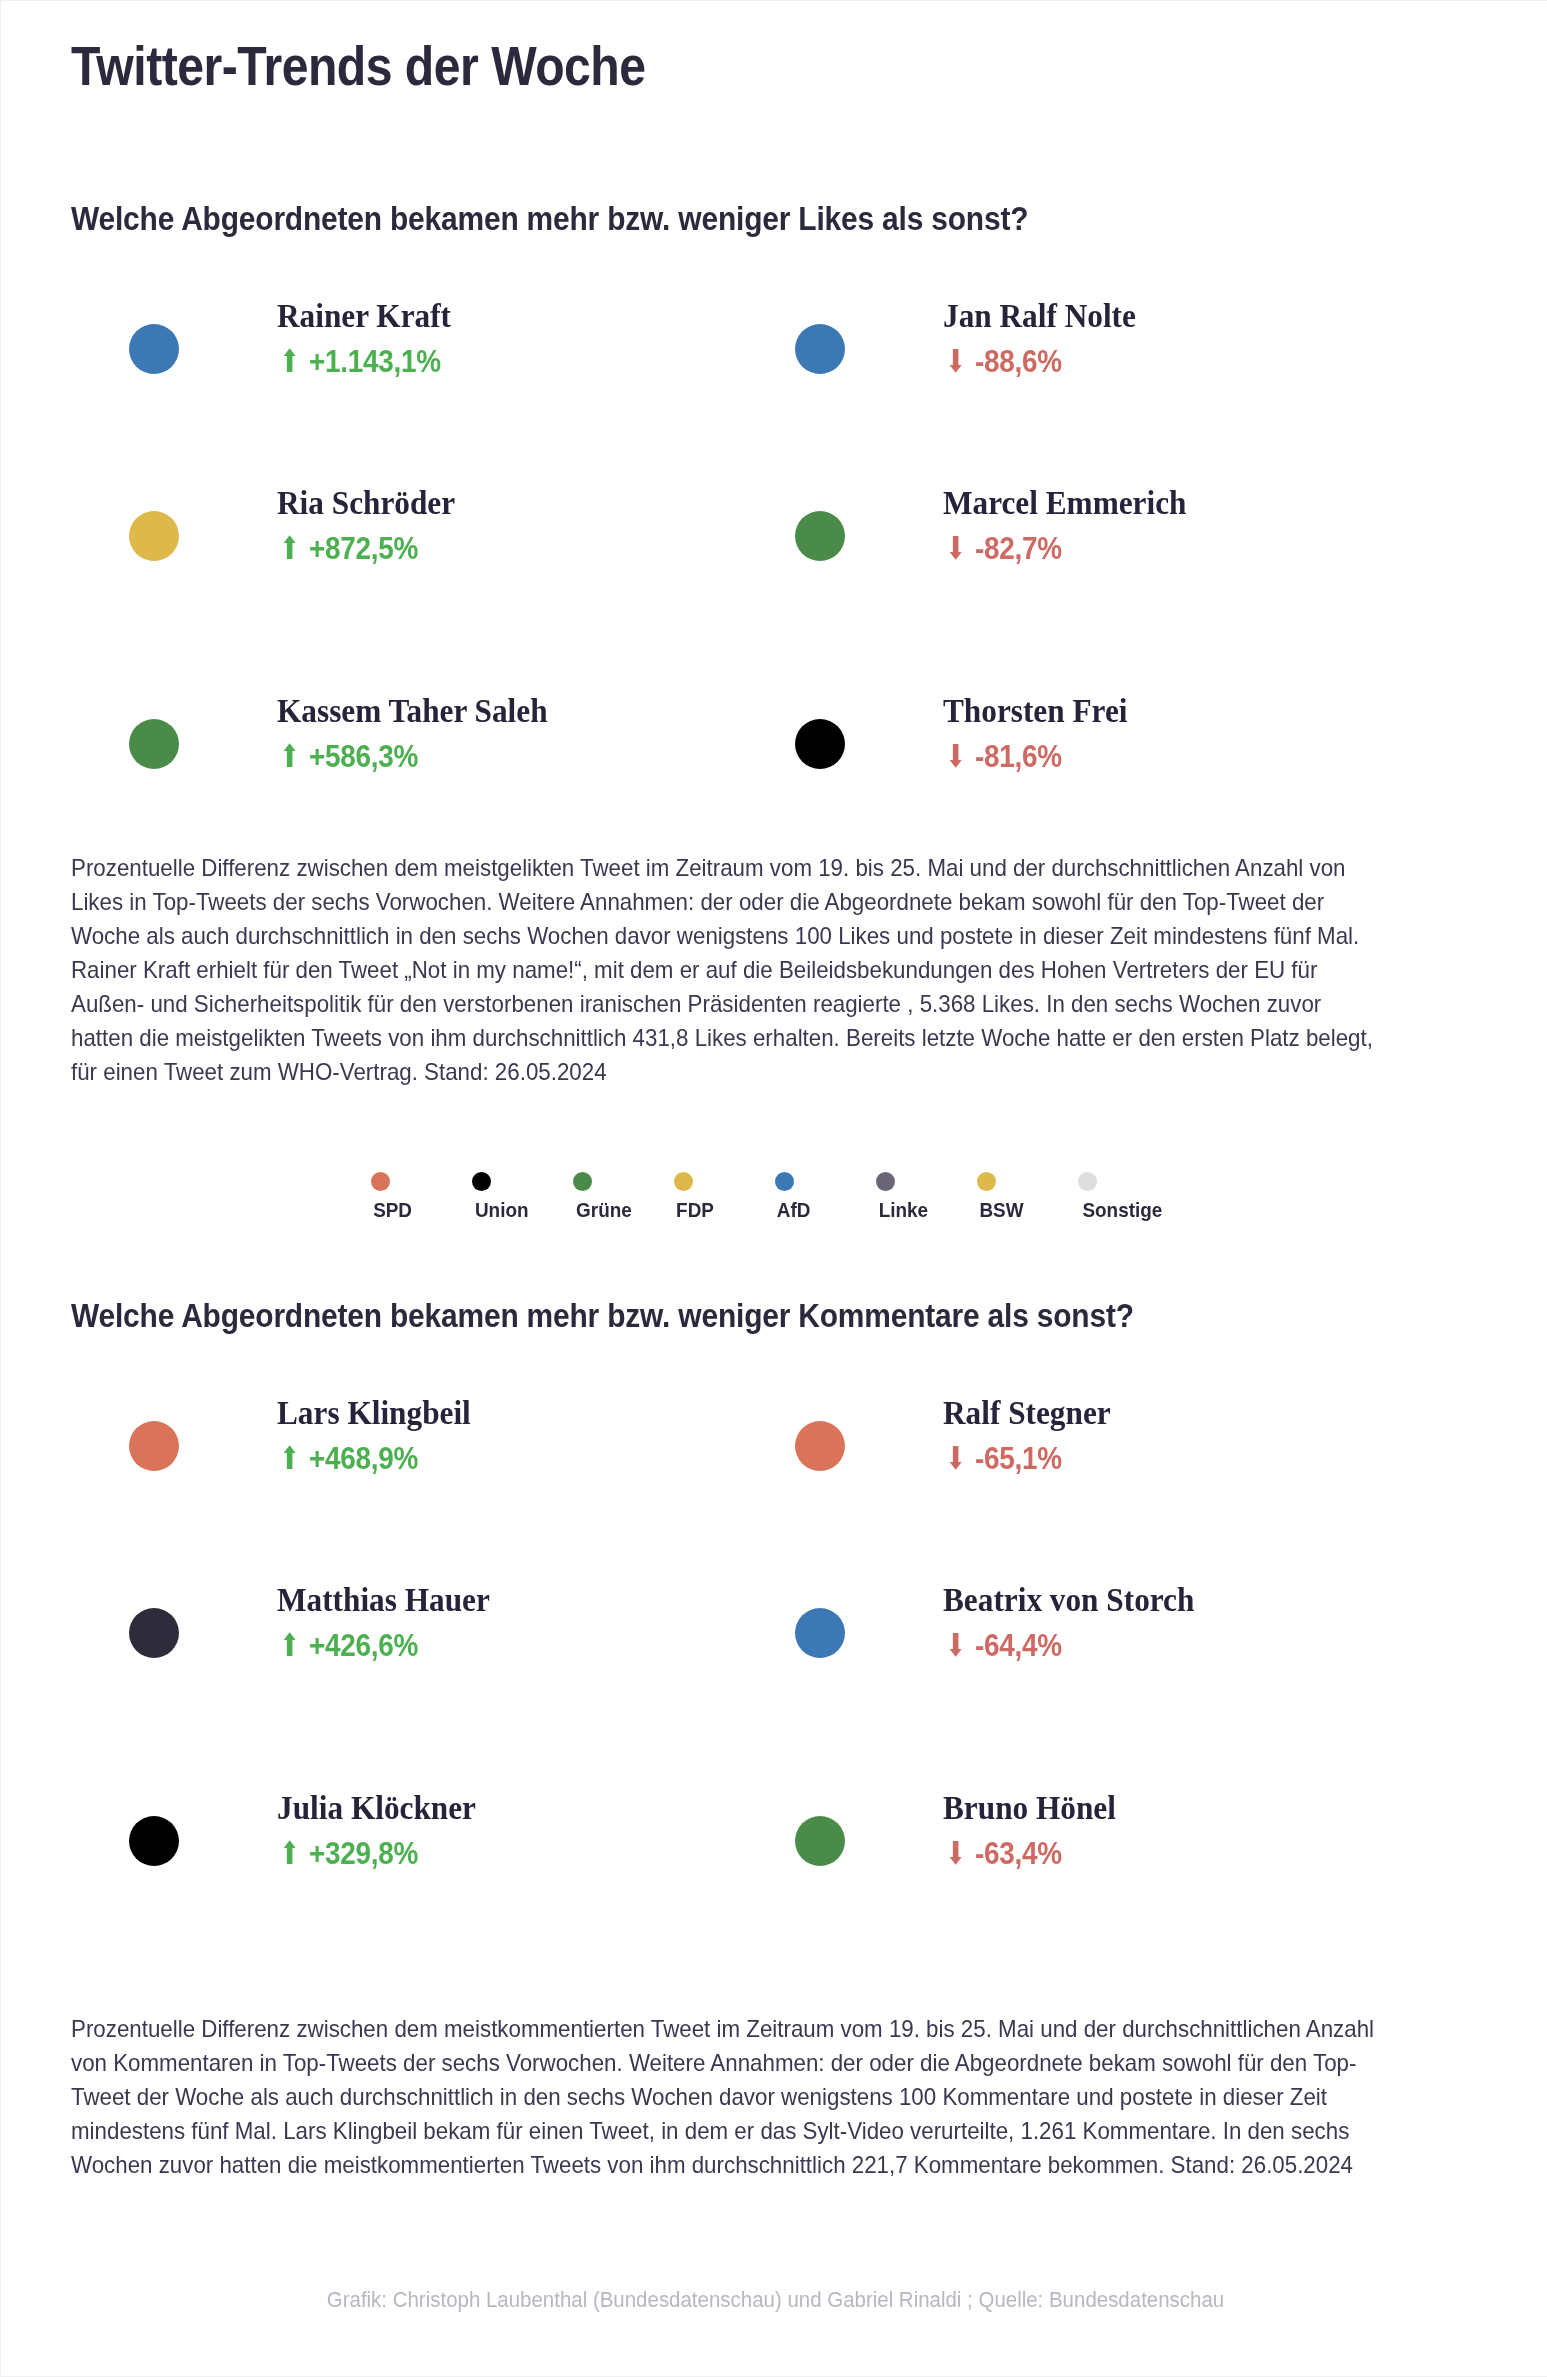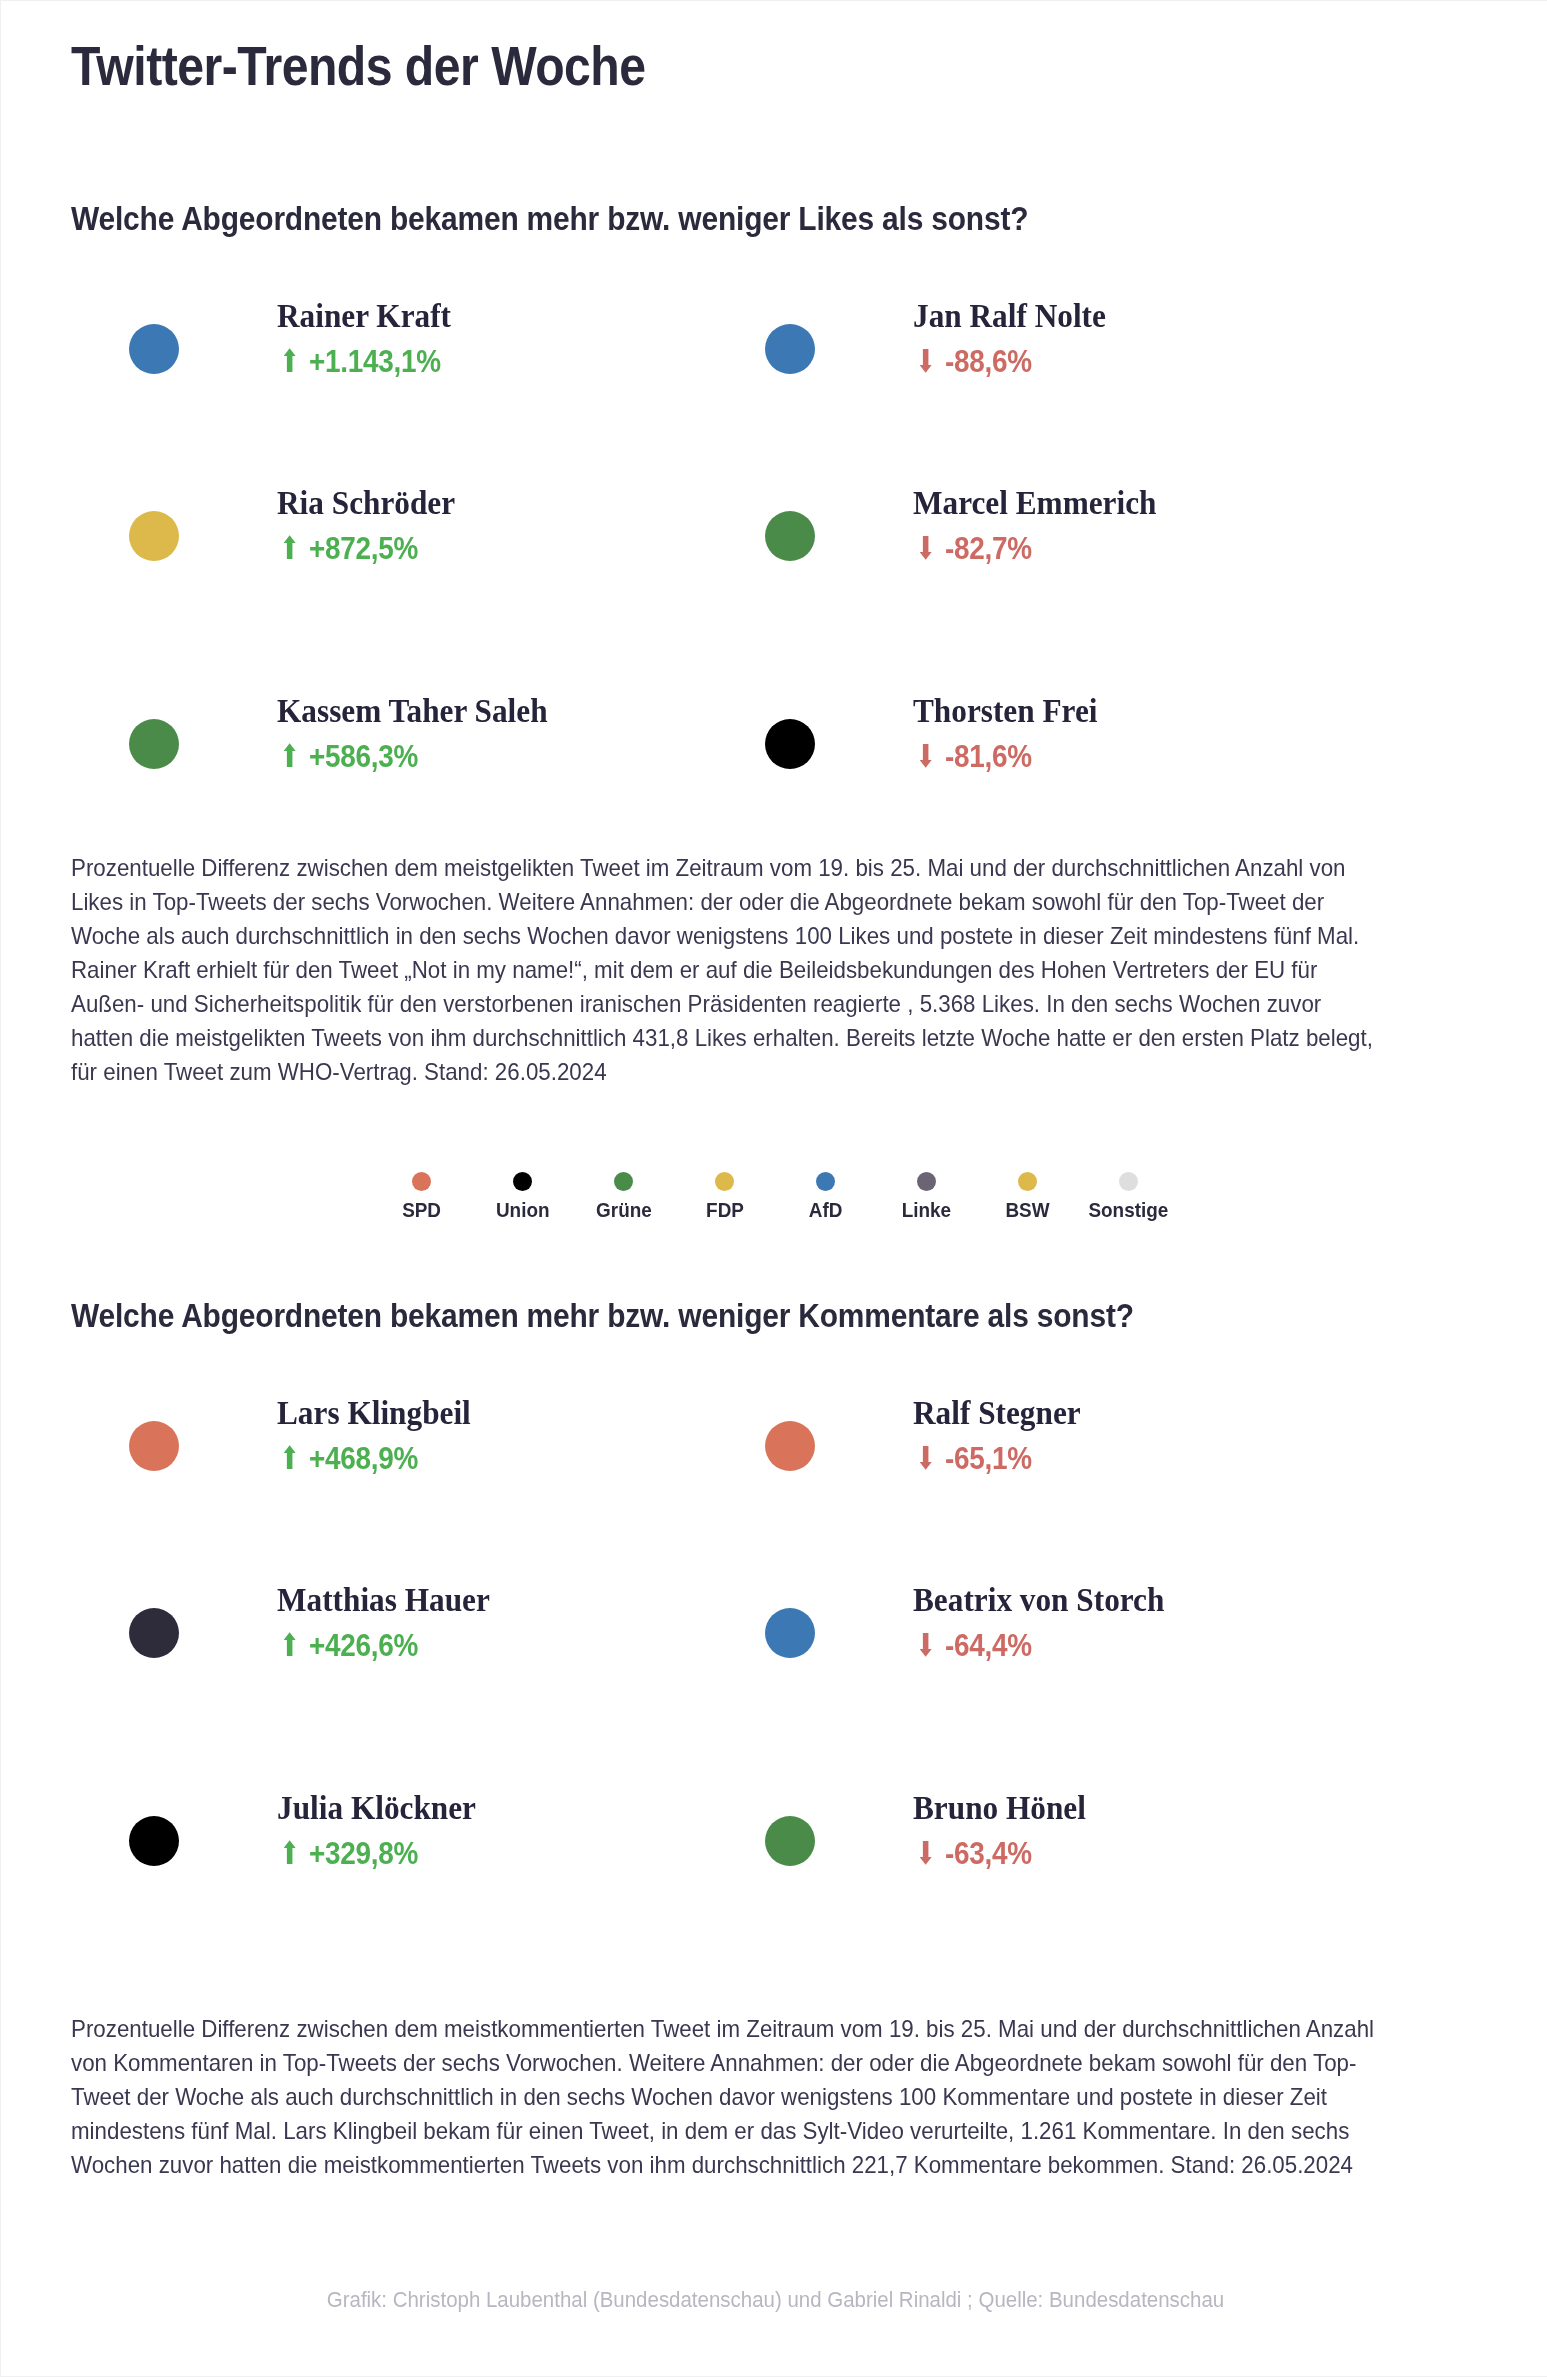--- a/index.html
+++ b/index.html
@@ -63,21 +63,21 @@
   }
   #grid1 { top: 292px; }
   #grid2 { top: 1389px; }
 
   .cell {
     position: absolute;
     width: 711px;
     height: 136px;
   }
   .col-l { left: 96px; }
-  .col-r { left: 732px; }
+  .col-r { left: 762px; }
   .row-0 { top: 0px; }
   .row-1 { top: 187px; }
   .row-2 { top: 375px; margin-top: 20px; }
 
   .dot {
     position: absolute;
     left: 32px;
     top: 31px;
     width: 50px;
     height: 50px;
@@ -151,21 +151,21 @@
     width: 1548px;
     display: flex;
     justify-content: center;
     align-items: flex-start;
     gap: 0px;
   }
   .legend-item {
     width: 101px;
     display: flex;
     flex-direction: column;
-    align-items: center;
+    align-items: flex-start;
     gap: 7.8px;
   }
   .legend-dot {
     width: 19px;
     height: 19px;
     border-radius: 50%;
   }
   .legend-label {
     font-family: "Liberation Sans Narrow", "Liberation Sans", sans-serif;
     font-weight: 700;

